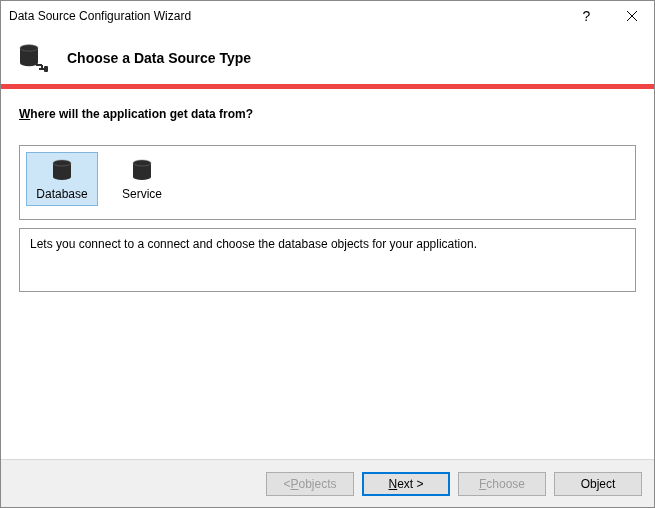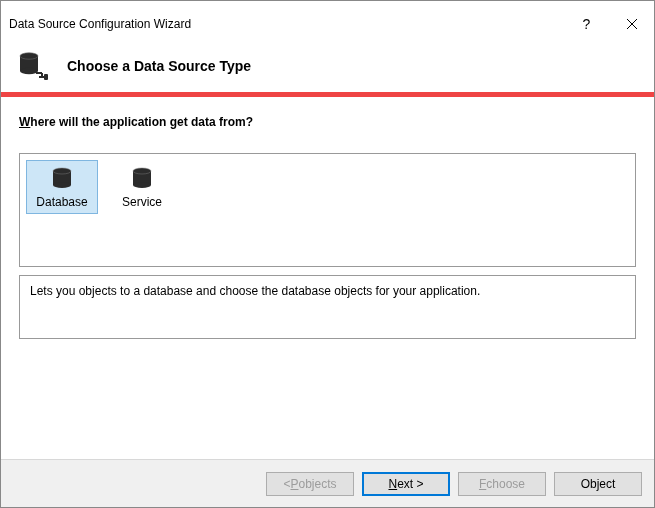--- a/index.html
+++ b/index.html
@@ -18,21 +18,20 @@
     display: flex;
     flex-direction: column;
   }
   
   .titlebar {
     height: 30px;
     display: flex;
     align-items: center;
     padding-left: 8px;
     background: #fff;
-    margin-top: 8px;
   }
   .titlebar .title {
     flex: 1;
     font-size: 12px;
   }
   .titlebar .ctrl {
     width: 45px;
     height: 30px;
     display: flex;
     align-items: center;
@@ -68,21 +67,21 @@
     padding: 18px 18px 10px 18px;
   }
   .prompt-label {
     font-weight: bold;
     font-size: 12px;
     margin-bottom: 24px;
   }
   .prompt-label .accel { text-decoration: underline; }
   .options-box {
     border: 1px solid #999;
-    height: 114px;
+    height: 75px;
     padding: 6px 6px;
     display: flex;
     gap: 8px;
     align-items: flex-start;
   }
   .option {
     width: 72px;
     height: 54px;
     display: flex;
     flex-direction: column;
@@ -205,21 +204,21 @@
             <rect x="2" y="4" width="18" height="14" fill="#2b2b2b"></rect>
             <ellipse cx="11" cy="18" rx="9" ry="3" fill="#2b2b2b"></ellipse>
             <ellipse cx="11" cy="4" rx="9" ry="3" fill="none" stroke="#777" stroke-width="0.5"></ellipse>
           </svg>
         </div>
         <div class="label">Service</div>
       </div>
     </div>
 
     <div class="desc-box">
-      <span>Lets you objects to a database and choose the database objects for your application.</span>
+      <span>Lets you connect to a connect and choose the database objects for your application.</span>
     </div>
   </div>
 
   <div class="footer">
     <button class="btn disabled">
       <span>&lt; </span>
         <span class="accel">P</span>
         <span>objects</span>
     </button>
     <button class="btn default">

